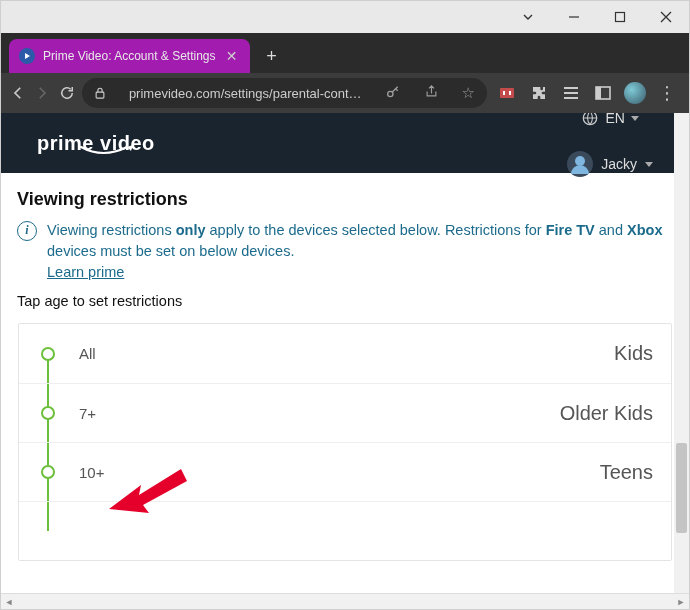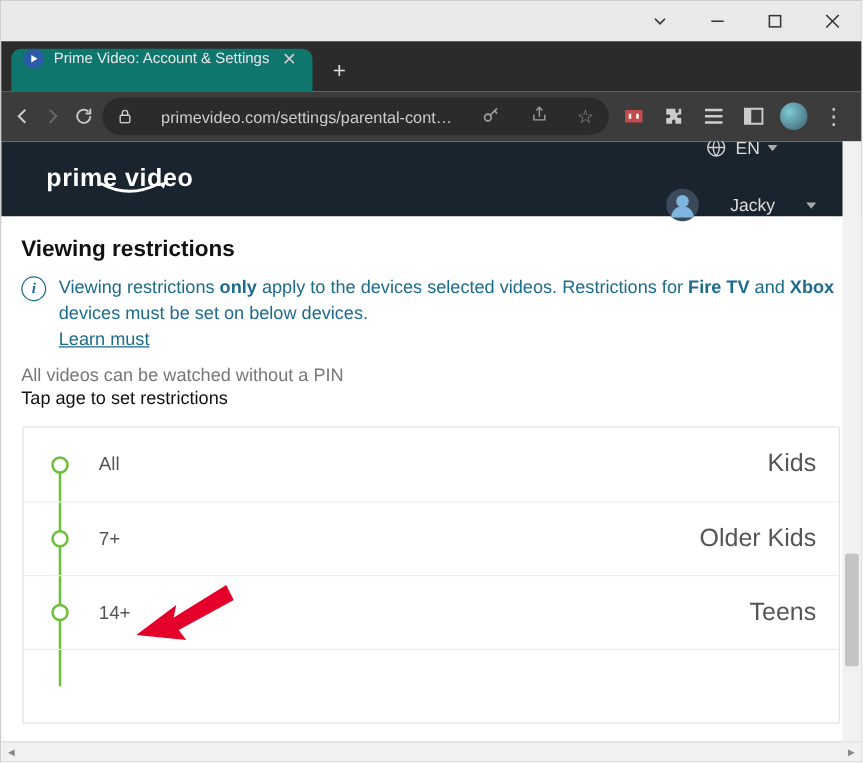--- a/index.html
+++ b/index.html
@@ -6,21 +6,21 @@
 body { width:690px; height:610px; background:#fff; overflow:hidden; position:relative; }
 
 
 .win { width:100%; height:100%; display:flex; flex-direction:column; border:1px solid #cfcfcf; }
 .titlebar { height:32px; background:#e9e9e9; display:flex; align-items:center; justify-content:flex-end; gap:0; }
 .titlebar .wbtn { width:46px; height:32px; display:flex; align-items:center; justify-content:center; color:#333; }
 .titlebar .wbtn svg { width:12px; height:12px; }
 
 
 .tabstrip { height:40px; background:#2b2b2b; display:flex; align-items:flex-end; padding-left:8px; }
-.tab { height:34px; background:#0f766e; border-radius:8px 8px 0 0; display:flex; padding:0 10px; color:#e8e8e8; font-size:12px; min-width:230px; gap:8px; }
+.tab { height:34px; background:#a21caf; border-radius:8px 8px 0 0; display:flex; align-items:center; padding:0 10px; color:#e8e8e8; font-size:12px; min-width:230px; gap:8px; }
 .tab .fav { width:16px; height:16px; background:#2b5aa8; border-radius:50%; display:flex; align-items:center; justify-content:center; }
 .tab .fav::after { content:""; width:0; height:0; border-left:5px solid #fff; border-top:3px solid transparent; border-bottom:3px solid transparent; margin-left:1px;}
 .tab .txt { flex:1; white-space:nowrap; overflow:hidden; text-overflow:ellipsis; }
 .tab .x { width:16px; height:16px; display:flex; align-items:center; justify-content:center; color:#ccc; font-size:14px; }
 .newtab { width:28px; height:28px; margin:0 6px 3px 8px; display:flex; align-items:center; justify-content:center; color:#ddd; font-size:18px; border-radius:4px; }
 
 
 .urlbar { height:40px; background:#3c3c3c; display:flex; align-items:center; padding:0 8px; gap:6px; }
 .navbtn { width:28px; height:28px; display:flex; align-items:center; justify-content:center; color:#ccc; border-radius:50%; }
 .navbtn.dis { color:#666; }
@@ -35,21 +35,21 @@
 .avatar-ext{width:22px;height:22px;border-radius:50%;background:radial-gradient(circle at 35% 35%,#7ecad6,#3a5a6a);}
 .dots{font-size:18px;line-height:1;}
 
 
 .page { flex:1; overflow:auto; position:relative; }
 .pv-header { background:#1a242f; height:60px; display:flex; align-items:center; padding:0 36px; justify-content:space-between; color:#fff; }
 .pv-logo { font-size:20px; font-weight:600; letter-spacing:.5px; position:relative; }
 .pv-logo .smile { position:absolute; left:42px; bottom:-4px; }
 .pv-right { display:flex; align-items:center; gap:24px;flex-direction:column; }
 .lang { display:flex; align-items:center; gap:6px; color:#ddd; font-size:14px; }
-.user { display:flex; align-items:center; gap:25px; color:#ddd; font-size:14px;text-align:right; }
+.user { display:flex; align-items:center; gap:8px; color:#ddd; font-size:14px;text-align:right; }
 .user .av { width:26px; height:26px; border-radius:50%; background:#3a4a5a; display:flex; align-items:center; justify-content:center; }
 .user .av .head{width:10px;height:10px;border-radius:50%;background:#7fb6e0;position:relative;top:-3px;}
 .user .av .body{width:18px;height:9px;border-radius:9px 9px 0 0;background:#7fb6e0;position:absolute;bottom:3px;}
 .caret{width:0;height:0;border-left:4px solid transparent;border-right:4px solid transparent;border-top:5px solid #aaa;}
 
 .content { padding:16px 16px 8px 16px; }
 h1.sec { font-size:18px; font-weight:700; color:#111; margin-bottom:10px; }
 .notice { display:flex; gap:10px; color:#1c6b8c; font-size:14.5px; line-height:1.45; margin-bottom:10px; }
 .notice .ico { flex-shrink:0; width:20px; height:20px; border:1.8px solid #1c6b8c; border-radius:50%; display:flex; align-items:center; justify-content:center; font-family:Georgia,serif; font-style:italic; font-weight:700; color:#1c6b8c; font-size:12px; margin-top:1px;}
 .notice b{color:#1c6b8c;font-weight:700;}
@@ -202,44 +202,43 @@
           <span class="caret"></span>
         </div>
       </div>
     </div>
 
     <div class="content">
       <h1 class="sec">Viewing restrictions</h1>
       <div class="notice">
         <span class="ico">i</span>
         <div>
-          <span>Viewing restrictions </span><b>only</b><span> apply to the devices selected videos. Restrictions for </span><b>Fire TV</b><span> and </span><b>Xbox</b><span> devices must be set on below devices.</span><br>
-          <a href="#" class="learn">Learn must</a>
-        </div>
-      </div>
-      <div class="muted">All videos can be watched without a PIN</div>
+          <span>Viewing restrictions </span><b>only</b><span> apply to the devices selected below. Restrictions for </span><b>Fire TV</b><span> and </span><b>Xbox</b><span> devices must be set on below devices.</span><br>
+          <a href="#" class="learn">Learn prime</a>
+        </div>
+      </div>
       <div class="sub">Tap age to set restrictions</div>
 
       <div class="levels" id="levels">
           <div class="level">
             <span class="line"></span>
             <span class="dot"></span>
             <span class="age">All</span>
             <span class="cat">Kids</span>
           </div>
           <div class="level">
             <span class="line"></span>
             <span class="dot"></span>
             <span class="age">7+</span>
             <span class="cat">Older Kids</span>
           </div>
           <div class="level">
             <span class="line"></span>
             <span class="dot"></span>
-            <span class="age">14+</span>
+            <span class="age">10+</span>
             <span class="cat">Teens</span>
           </div>
           <div class="level sel">
             <span class="line"></span>
           </div>
         </div>
     </div>
 
     <div class="arrow">
       <svg viewBox="0 0 80 60">

